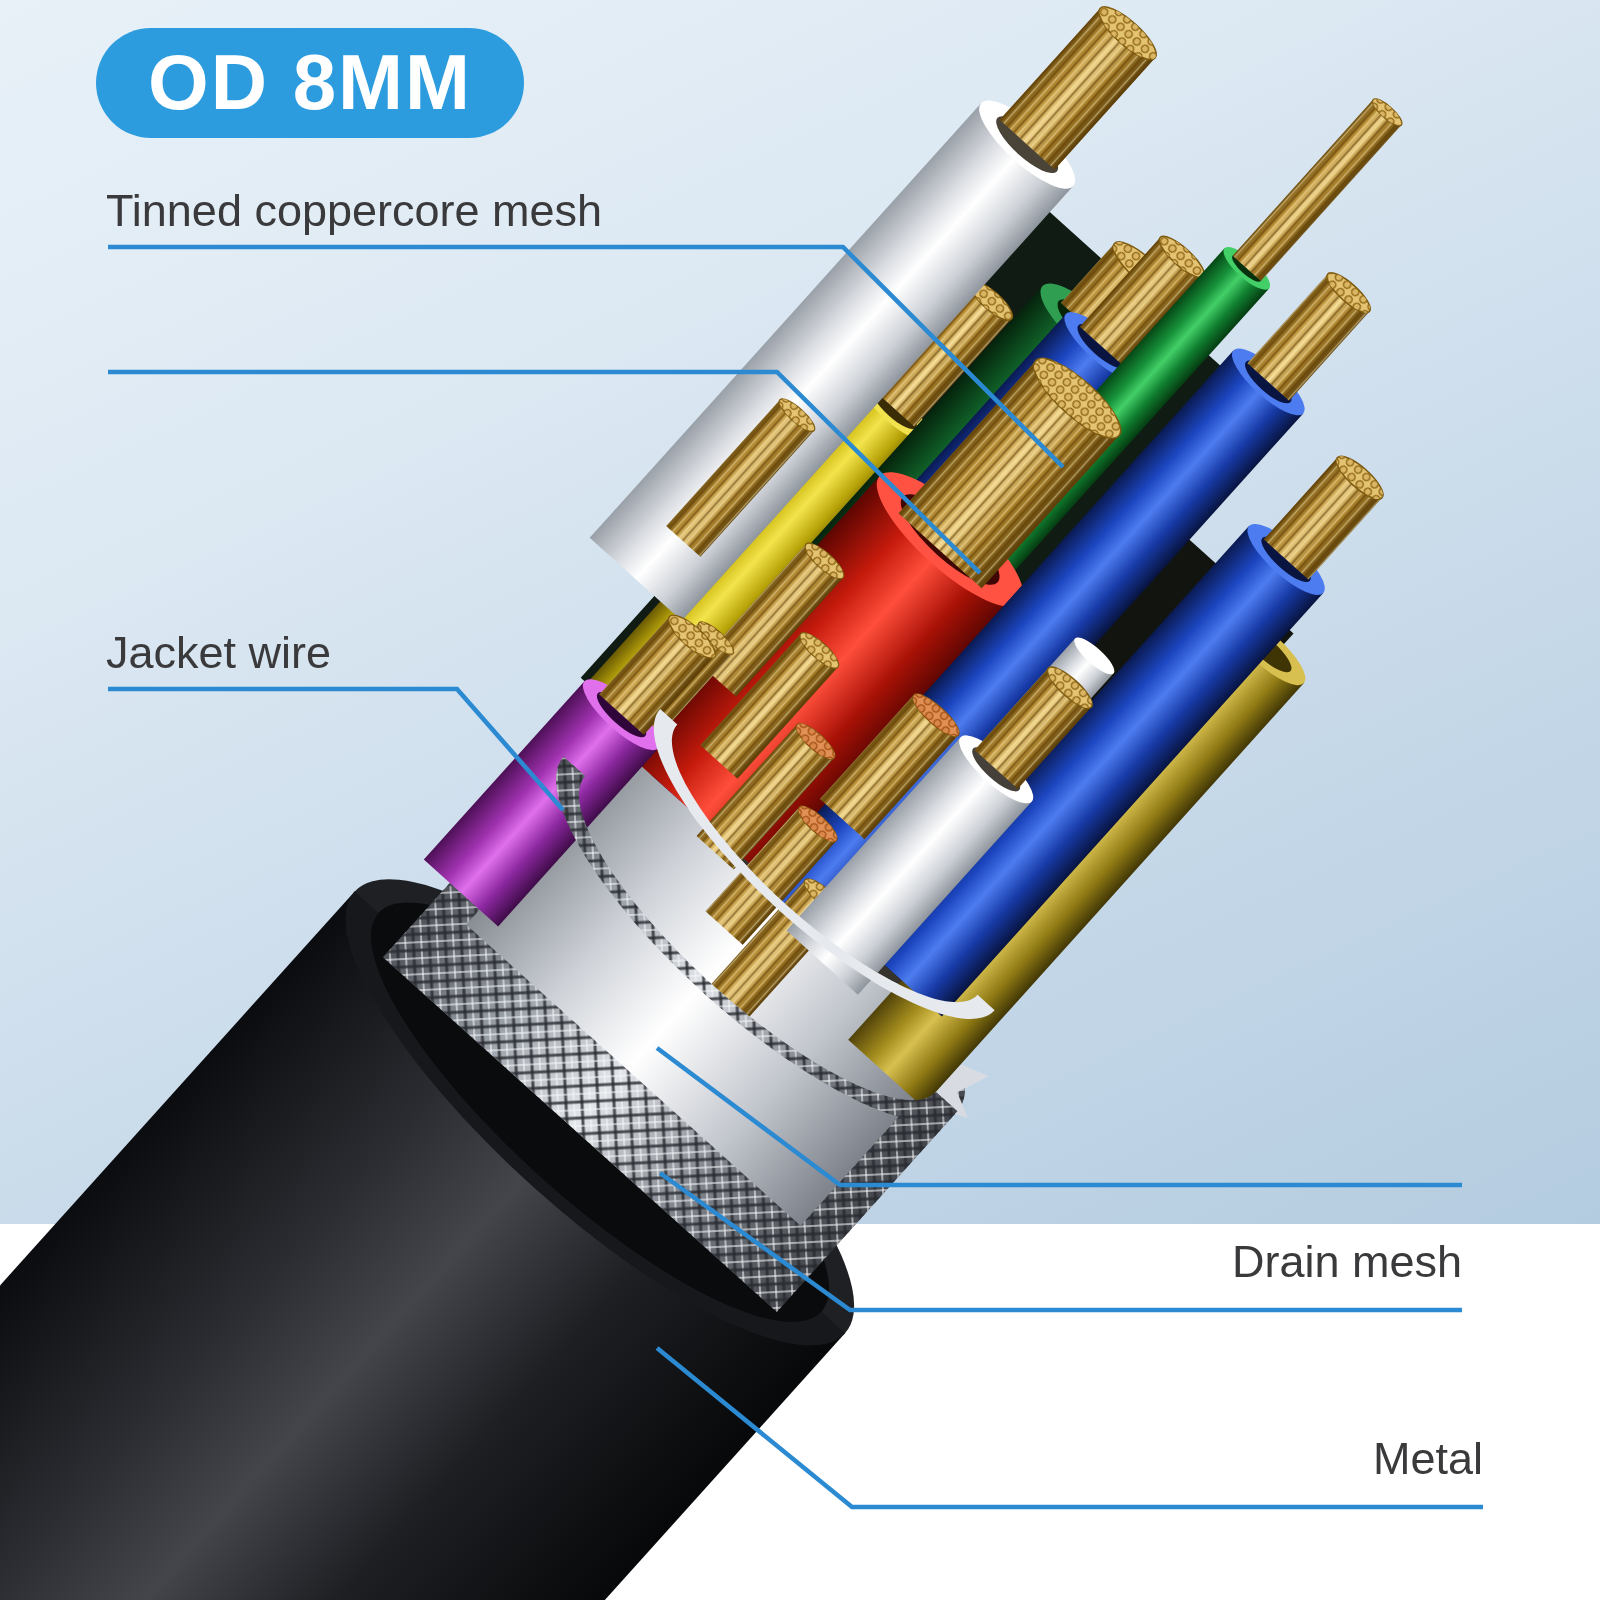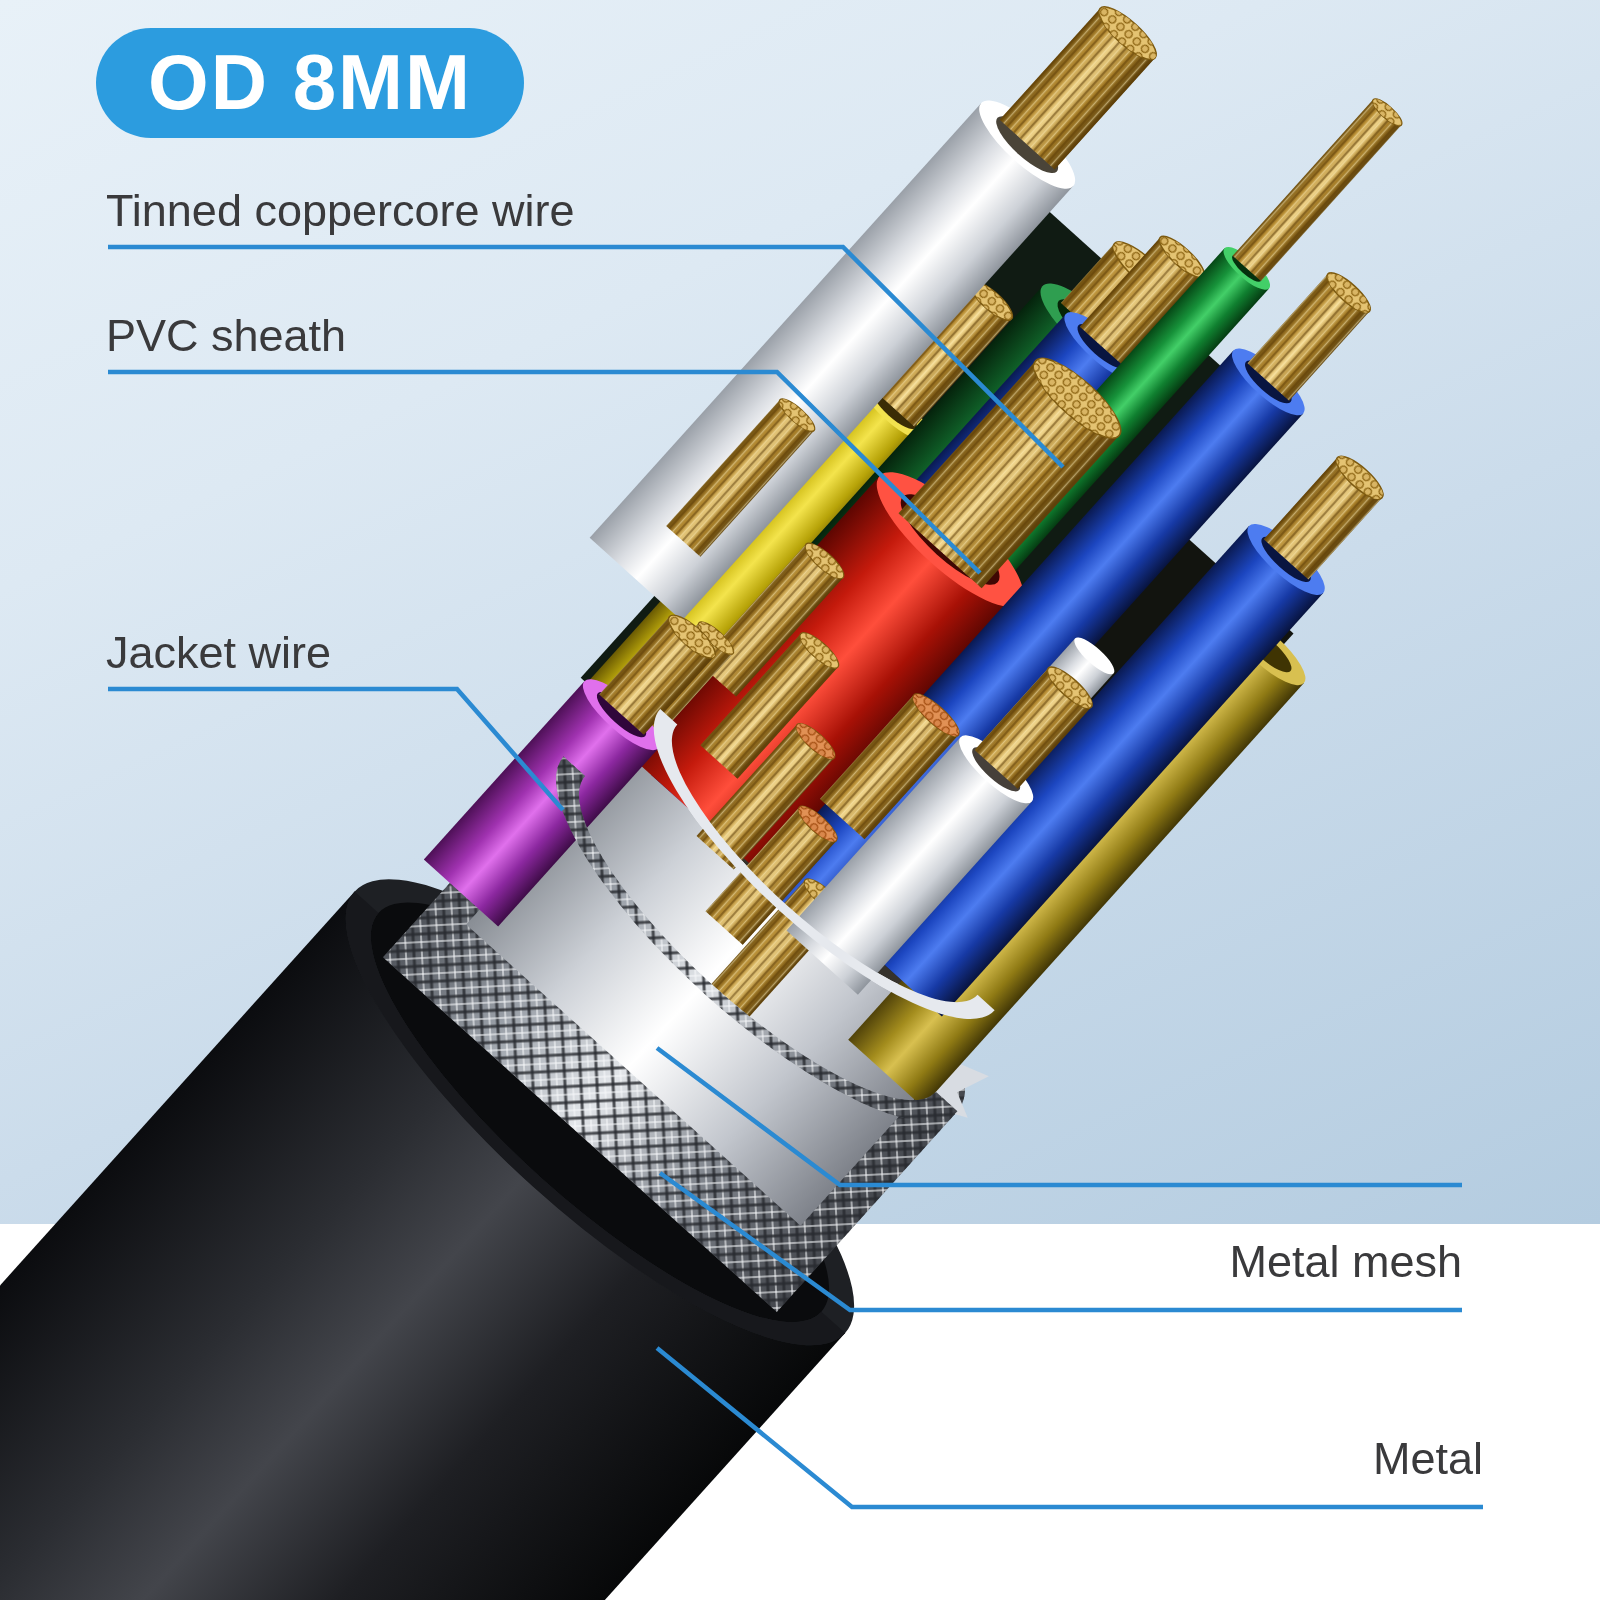--- a/index.html
+++ b/index.html
@@ -338,19 +338,18 @@
       <polyline points="108,372 777,372 980,573"></polyline>
       <polyline points="108,689 457,689 563,810"></polyline>
       <polyline points="1462,1185 840,1185 657,1048"></polyline>
       <polyline points="1462,1310 850,1310 660,1173"></polyline>
       <polyline points="1483,1507 852,1507 657,1348"></polyline>
     </g>
   </svg>
 
   <div class="badge">OD 8MM</div>
 
-  <div class="callout left" style="left:106px;top:186px">Tinned coppercore wire</div>
-  <div class="callout left" style="left:106px;top:311px">PVC sheath</div>
+  <div class="callout left" style="left:106px;top:186px">Tinned coppercore mesh</div>
   <div class="callout left" style="left:106px;top:628px">Jacket wire</div>
-  <div class="callout right" style="right:138px;top:1237px">Metal mesh</div>
+  <div class="callout right" style="right:138px;top:1237px">Drain mesh</div>
   <div class="callout right" style="right:117px;top:1434px">Metal</div>
 
 </div>
 
 </body></html>

